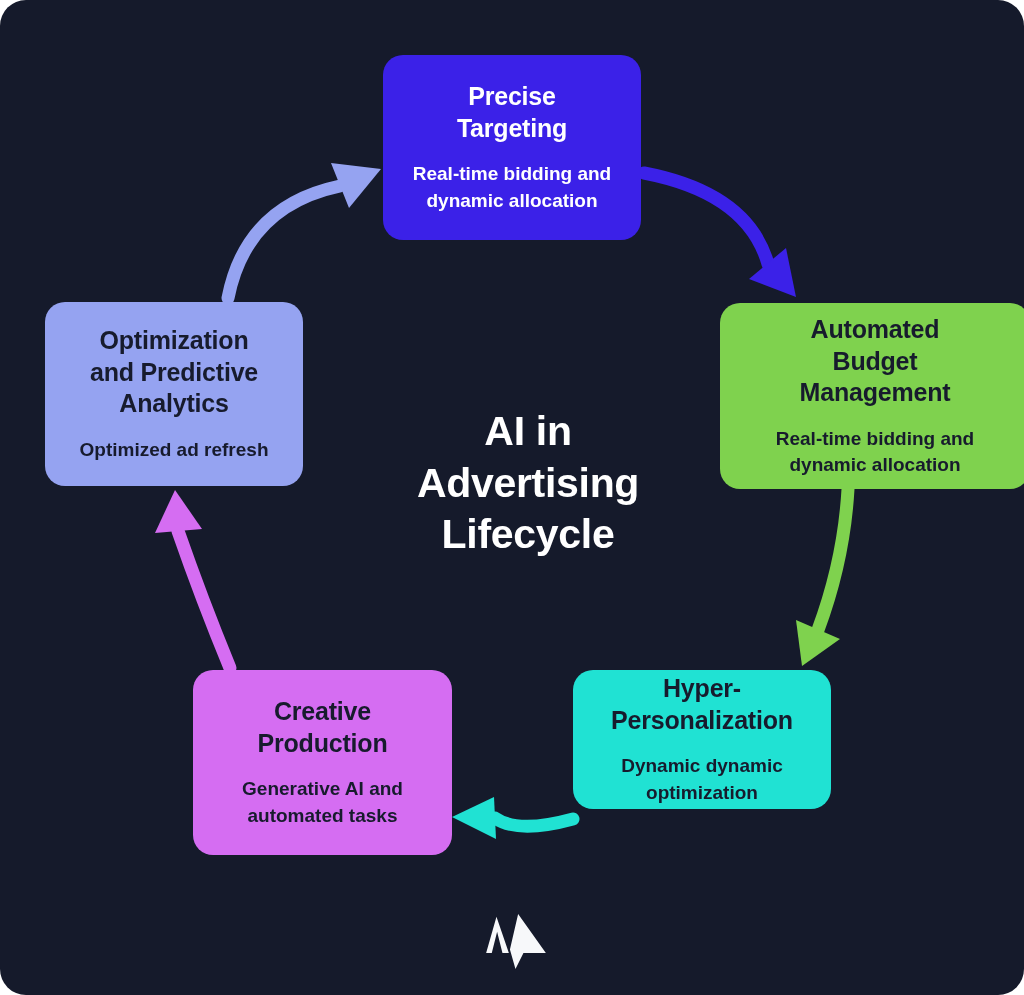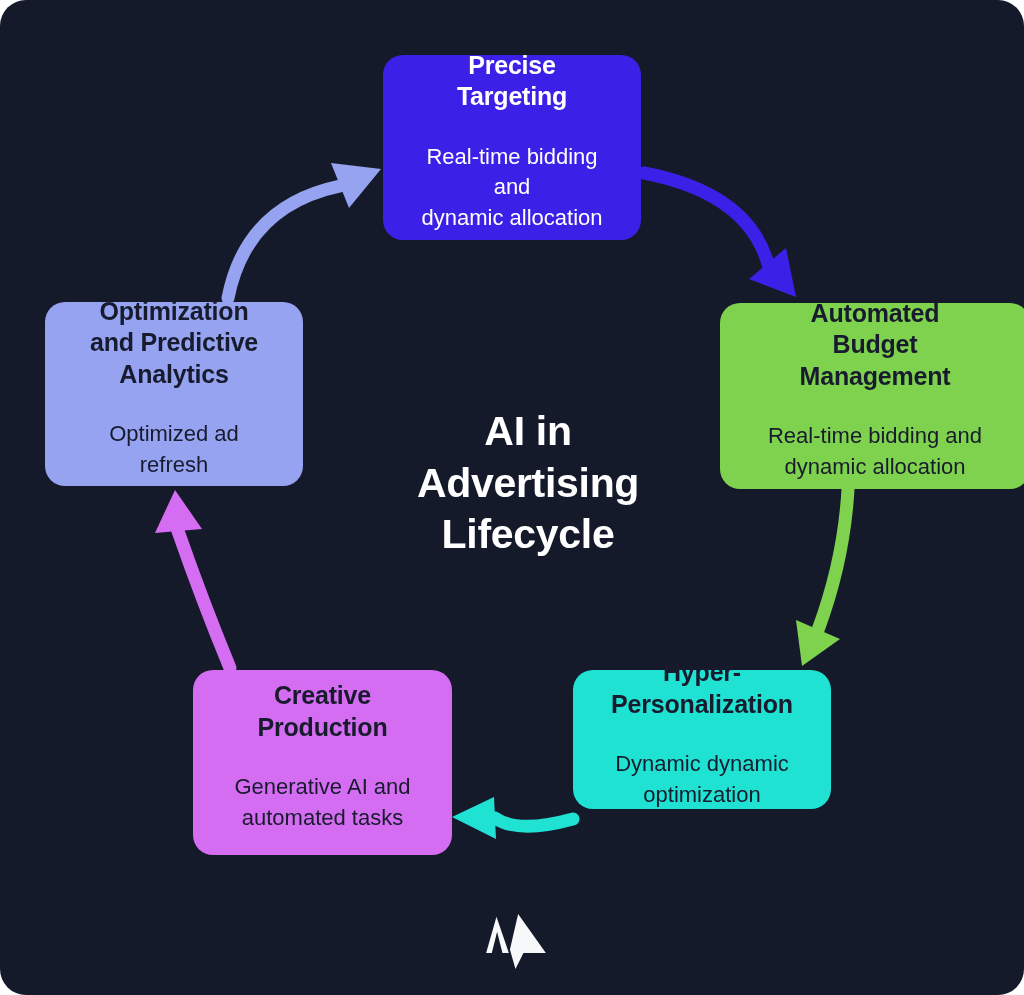--- a/index.html
+++ b/index.html
@@ -32,25 +32,25 @@
   }
   .stage-title {
     font-size: 25px;
     font-weight: 700;
     line-height: 1.26;
     letter-spacing: -0.2px;
     white-space: pre-line;
     margin: 0 0 9px 0;
   }
   .stage-sub {
-    font-size: 22px;
-    font-weight: 400;
+    font-size: 19px;
+    font-weight: 700;
     line-height: 1.38;
     white-space: pre-line;
-    margin: 12px;
+    margin: 0;
   }
   .center-title {
     position: absolute;
     left: 16px;
     top: 406px;
     width: 1024px;
     text-align: center;
     color: #ffffff;
     font-size: 41px;
     font-weight: 700;

